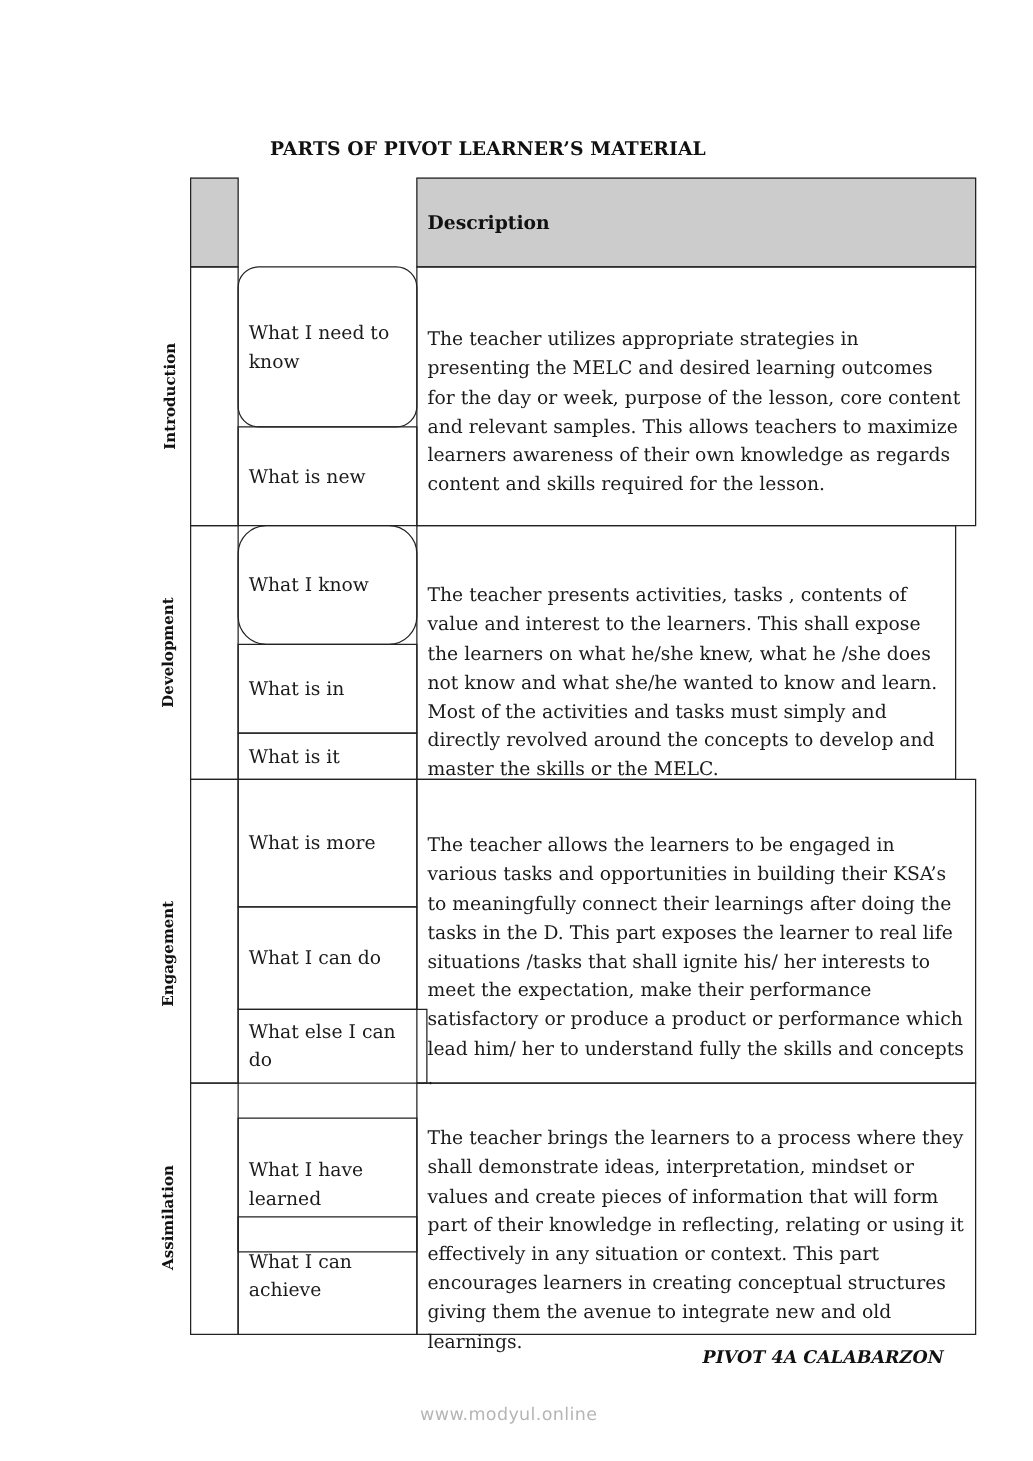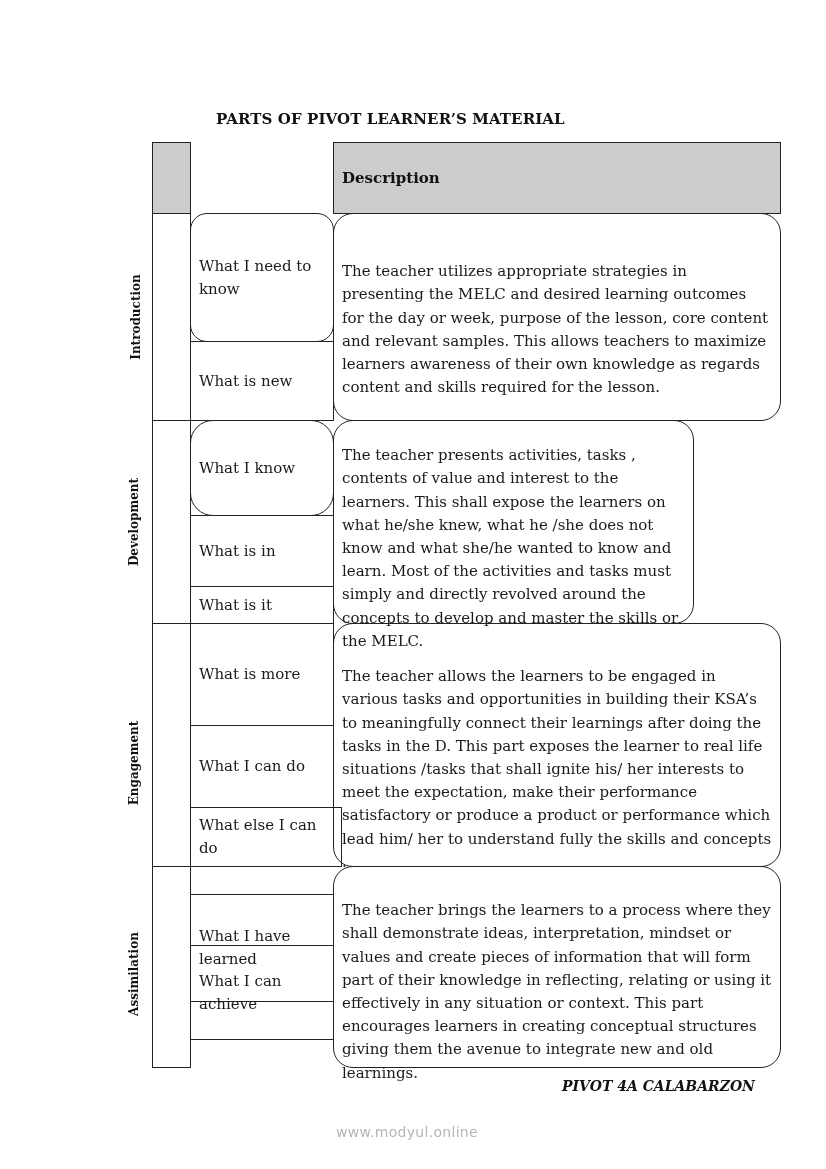--- a/index.html
+++ b/index.html
@@ -5,21 +5,21 @@
   html, body { margin: 0; padding: 0; background: #ffffff; }
   body { width: 826px; height: 1169px; position: relative; overflow: hidden;
          font-family: "DejaVu Serif", "Liberation Serif", serif; color: #1a1a1a; }
   .title { position: absolute; left: 216px; top: 110px; font-weight: bold;
            font-size: 15px; letter-spacing: 0.1px; color: #111; }
   .grid { position: absolute; left: 152px; top: 142px; width: 629px; height: 926px; }
   .cell { position: absolute; box-sizing: border-box; border: 1px solid #222; }
   .hdr { background: #cccccc; border-width: 1.5px; }
   .hdr-text { position: absolute; font-weight: bold; font-size: 15px; line-height: 23px; color: #111; }
   .part { font-size: 15px; line-height: 23px; padding: 0 8px; display: flex; align-items: center; color: #1a1a1a; }
-  .desc { font-size: 15px; line-height: 23.2px; padding: 0 8px; color: #1a1a1a; white-space: pre-line; border-radius: 20px; }
+  .desc { font-size: 15px; line-height: 23.2px; padding: 0 8px; color: #1a1a1a; white-space: pre-line; }
   .sect { position: absolute; width: 200px; height: 20px; text-align: center;
           transform-origin: 0 0; transform: rotate(-90deg); font-weight: bold; font-size: 12px;
           font-family: "DejaVu Serif", serif; color: #111; }
   .footer { position: absolute; left: 562px; top: 1078px; font-style: italic; font-weight: bold;
             font-size: 14px; color: #111; }
   .watermark { position: absolute; left: 336px; top: 1124px; font-family: "DejaVu Sans", sans-serif;
                font-size: 14px; color: #b5b5b5; letter-spacing: 0.3px; }
 </style>
 </head>
 <body>
@@ -52,21 +52,21 @@
   <div class="cell" style="left:0; top:278px; width:39px; height:204px;"></div>
   <div class="cell part" style="left:38px; top:278px; width:144px; height:96px;border-radius:23px;">
     <span>What I know</span>
   </div>
   <div class="cell part" style="left:38px; top:373px; width:144px; height:72px;">
     <span>What is in</span>
   </div>
   <div class="cell part" style="left:38px; top:444px; width:144px; height:38px;">
     <span>What is it</span>
   </div>
-  <div class="cell desc" style="left:181px; top:278px; width:361px; height:204px; ">
+  <div class="cell desc" style="left:181px; top:278px; width:432px; height:204px; padding-top:21px;">
     <span>The teacher presents activities, tasks , contents  of value and interest to the learners. This shall expose the learners on what he/she knew, what he /she does not know  and what she/he wanted to know and learn. Most of the activities  and tasks  must simply  and directly  revolved  around the concepts to develop and master  the skills or the MELC.</span>
   </div>
 
   <div class="cell" style="left:0; top:481px; width:39px; height:244px;"></div>
   <div class="cell part" style="left:38px; top:481px; width:144px; height:103px;">
     <span>What is more</span>
   </div>
   <div class="cell part" style="left:38px; top:583px; width:144px; height:83px;">
     <span>What I can do</span>
   </div>
@@ -74,21 +74,21 @@
     <span>What else I can do</span>
   </div>
   <div class="cell desc" style="left:181px; top:481px; width:448px; height:244px; padding-top:18px;">
     <span>The teacher allows  the learners  to be engaged  in various  tasks  and  opportunities  in building   their KSA’s to meaningfully connect their learnings after doing the tasks in the D. This part exposes  the learner  to real life  situations /tasks  that shall ignite his/ her interests  to meet  the expectation, make their performance satisfactory or produce a product or performance  which  lead him/ her to understand fully the   skills and concepts .</span>
   </div>
 
   <div class="cell" style="left:0; top:724px; width:39px; height:202px;"></div>
   <div class="cell part" style="left:38px; top:752px; width:144px; height:108px;">
     <span>What I have learned</span>
   </div>
-  <div class="cell part" style="left:38px; top:803px; width:144px; height:95px;">
+  <div class="cell part" style="left:38px; top:831px; width:144px; height:95px;">
     <span>What I can achieve</span>
   </div>
   <div class="cell desc" style="left:181px; top:724px; width:448px; height:202px; padding-top:9px;">
     <span>The teacher brings  the learners  to a process  where they shall demonstrate ideas, interpretation, mindset or values and create  pieces of information that will form part  of their knowledge  in reflecting, relating or using it effectively  in any situation  or context. This  part encourages  learners  in creating conceptual structures  giving them the avenue  to integrate  new and  old learnings.</span>
   </div>
 </div>
 
 <div class="footer">PIVOT 4A CALABARZON</div>
 <div class="watermark">www.modyul.online</div>
 

